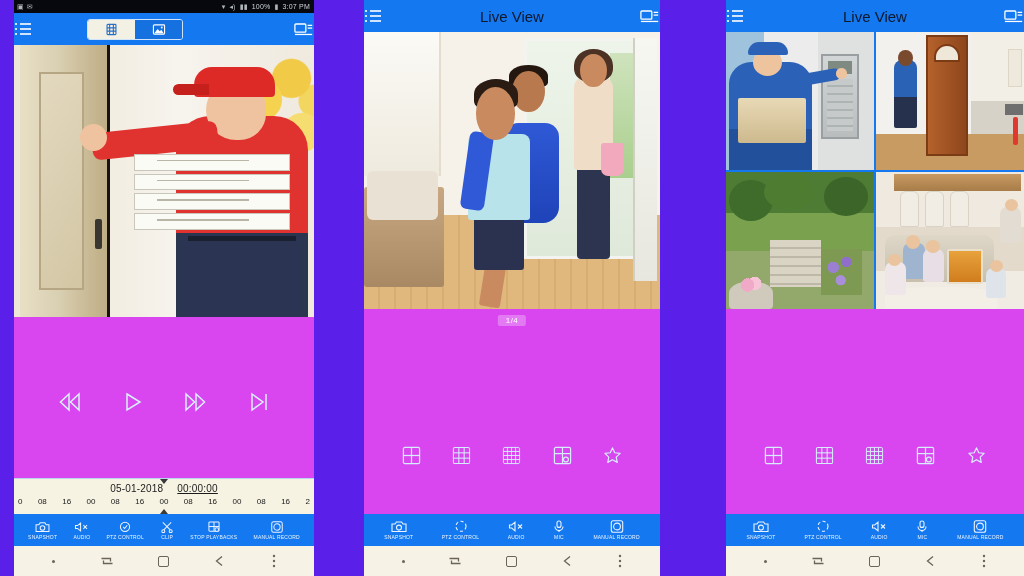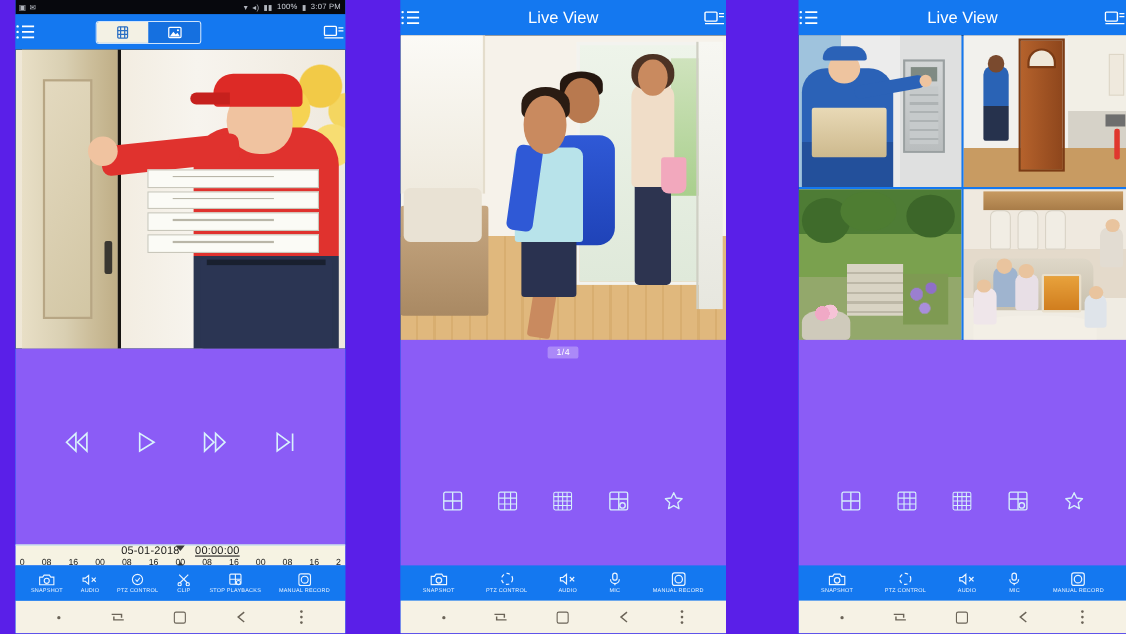--- a/index.html
+++ b/index.html
@@ -27,21 +27,21 @@
     font-size:7px; display:flex; align-items:center;
     justify-content:flex-end; padding:0 4px 0 0; gap:4px;
     flex:0 0 13px; letter-spacing:.2px;
   }
   .statusbar .sb-left { margin-right:auto; display:flex; gap:3px; align-items:center; padding-left:3px;}
   .sb-ico { opacity:.85; font-size:7px; }
   .sb-batt { font-size:7px; }
 
   
   .appbar {
-    flex:0 0 32px; background:#1478f0; color:#ffffff;
+    flex:0 0 32px; background:#1478f0; color:#0f172a;
     display:flex; align-items:center; padding:0 0;
     position:relative;
   }
   .appbar .title {
     position:absolute; left:0; right:0; text-align:center;
     font-size:15px; font-weight:400; pointer-events:none;
   }
   .ic { display:inline-flex; align-items:center; justify-content:center; }
   .ic svg { display:block; }
   .appbar .right { margin-left:auto; z-index:2; }
@@ -63,21 +63,21 @@
   #phone1 .video { flex:0 0 272px; }
   #phone2 .video { flex:0 0 277px; }
   #phone3 .video { flex:0 0 277px; }
 
   
   .quad { position:absolute; inset:0; display:grid;
           grid-template-columns:1fr 1fr; grid-template-rows:1fr 1fr; gap:2px; background:#1478f0;}
   .quad > .cell { position:relative; overflow:hidden; background:#ccc; }
 
   
-  .panel { flex:1 1 auto; background:#8b5cf6; position:relative; }
+  .panel { flex:1 1 auto; background:#d946ef; position:relative; }
 
   
   .pagebadge {
     position:absolute; top:6px; left:50%; transform:translateX(-50%);
     background:rgba(255,255,255,.28); color:#fff; font-size:8px;
     padding:1px 8px; border-radius:2px; letter-spacing:.4px;
   }
 
   
   .transport {
@@ -90,21 +90,21 @@
   
   .layoutrow {
     position:absolute; bottom:0; left:0; right:0; height:118px;
     display:flex; align-items:center; justify-content:space-around;
     padding:0 22px;
   }
   .layoutrow .ic { color:#d6eefb; }
 
   
   .timeline {
-    position:absolute; left:0; right:0; bottom:0; height:19px;
+    position:absolute; left:0; right:0; bottom:0; height:36px;
     background:#f6f3e3; border-top:1px solid #b9d9ee;
     display:flex; flex-direction:column; justify-content:space-between;margin-top:16px;
   }
   .tl-top { display:flex; align-items:center; justify-content:center;
             gap:14px; height:19px; font-size:10px; color:#1b1b1b; position:relative;}
   .tl-date { letter-spacing:.2px; }
   .tl-time { letter-spacing:.2px;text-decoration:underline; }
   .tl-marker { position:absolute; left:50%; top:0; transform:translateX(-50%);
                width:0;height:0;border-left:4px solid transparent;border-right:4px solid transparent;
                border-top:5px solid #3a3a3a;}

